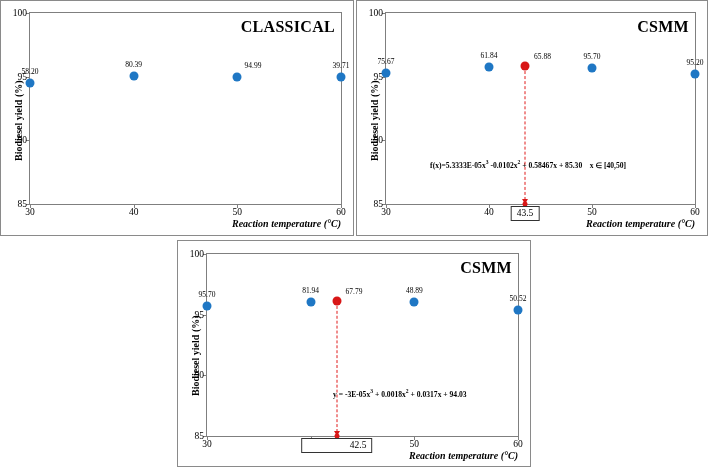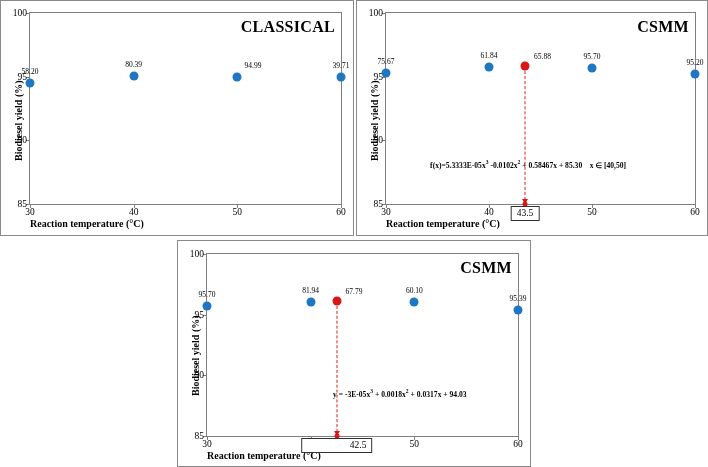--- a/index.html
+++ b/index.html
@@ -41,21 +41,21 @@
   .xtick{
     position:absolute; top:100%; margin-top:4px;
     font-size:9.5px; line-height:9px; white-space:nowrap;
     transform:translateX(-50%);
   }
   .xtick-mark{
     position:absolute; top:100%; width:1px; height:4px; background:#7f7f7f;
   }
   .axis-title-x{
     position:absolute; left:0; right:0; top:100%; margin-top:14px;
-    text-align:left; font-size:10px; font-weight:bold; white-space:nowrap;
+    text-align:right; font-size:10px; font-weight:bold; white-space:nowrap;font-style:italic;
   }
   .axis-title-y{
     position:absolute;
     font-size:10px; font-weight:bold; white-space:nowrap;
     transform-origin:0 0;
     transform:rotate(-90deg);
   }
   #panel-classical .axis-title-y{left:12px; top:160px;}
   #panel-csmm      .axis-title-y{left:12px; top:160px;}
   #panel-prmm      .axis-title-y{left:12px; top:155px;}
@@ -204,23 +204,23 @@
       <div class="xtick" style="left: 103.667px;">40</div>
       <div class="xtick-mark" style="left: 207.333px;"></div>
       <div class="xtick" style="left: 207.333px;">50</div>
       <div class="xtick-mark" style="left: 311px;"></div>
       <div class="xtick" style="left: 311px;">60</div>
       <div class="pt blue" style="left: 0px; top: 52.1733px; background: rgb(31, 119, 196);"></div>
       <div class="pt-label" style="left: 0px; top: 45.1733px;">95.70</div>
       <div class="pt blue" style="left: 103.667px; top: 47.684px; background: rgb(31, 119, 196);"></div>
       <div class="pt-label" style="left: 103.667px; top: 40.684px;">81.94</div>
       <div class="pt blue" style="left: 207.333px; top: 48.1693px; background: rgb(31, 119, 196);"></div>
-      <div class="pt-label" style="left: 207.333px; top: 41.1693px;">60.10</div>
+      <div class="pt-label" style="left: 207.333px; top: 41.1693px;">48.89</div>
       <div class="pt blue" style="left: 311px; top: 55.9347px; background: rgb(31, 119, 196);"></div>
-      <div class="pt-label" style="left: 311px; top: 48.9347px;">95.39</div>
+      <div class="pt-label" style="left: 311px; top: 48.9347px;">50.52</div>
       <div class="pt red" style="left: 129.583px; top: 47.4413px; background: rgb(216, 22, 22);"></div>
       <div class="pt-label side" style="left: 138.583px; top: 38.4413px;">67.79</div>
       <div class="droplink" style="left: 129.583px; top: 47.4413px; height: 130.559px;"></div>
       <div class="drop-arrow" style="left: 129.583px; top: 177px;"></div>
       <div class="opt-dot" style="left: 129.583px; top: 182px;"></div>
       <div class="opt-box" style="left: 129.583px; padding-left: 48px;">42.5</div>
     </div>
 </div>
 
 </body></html>

